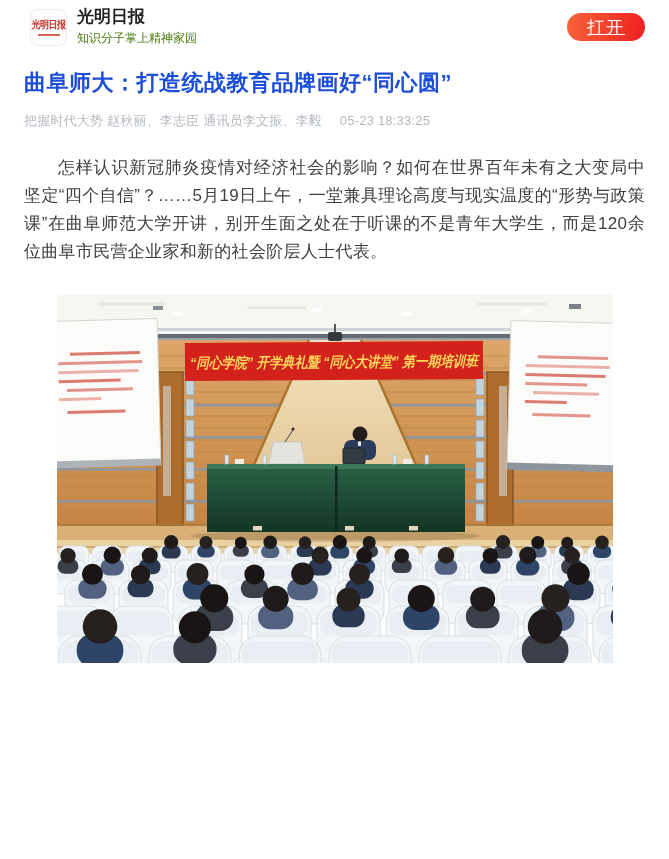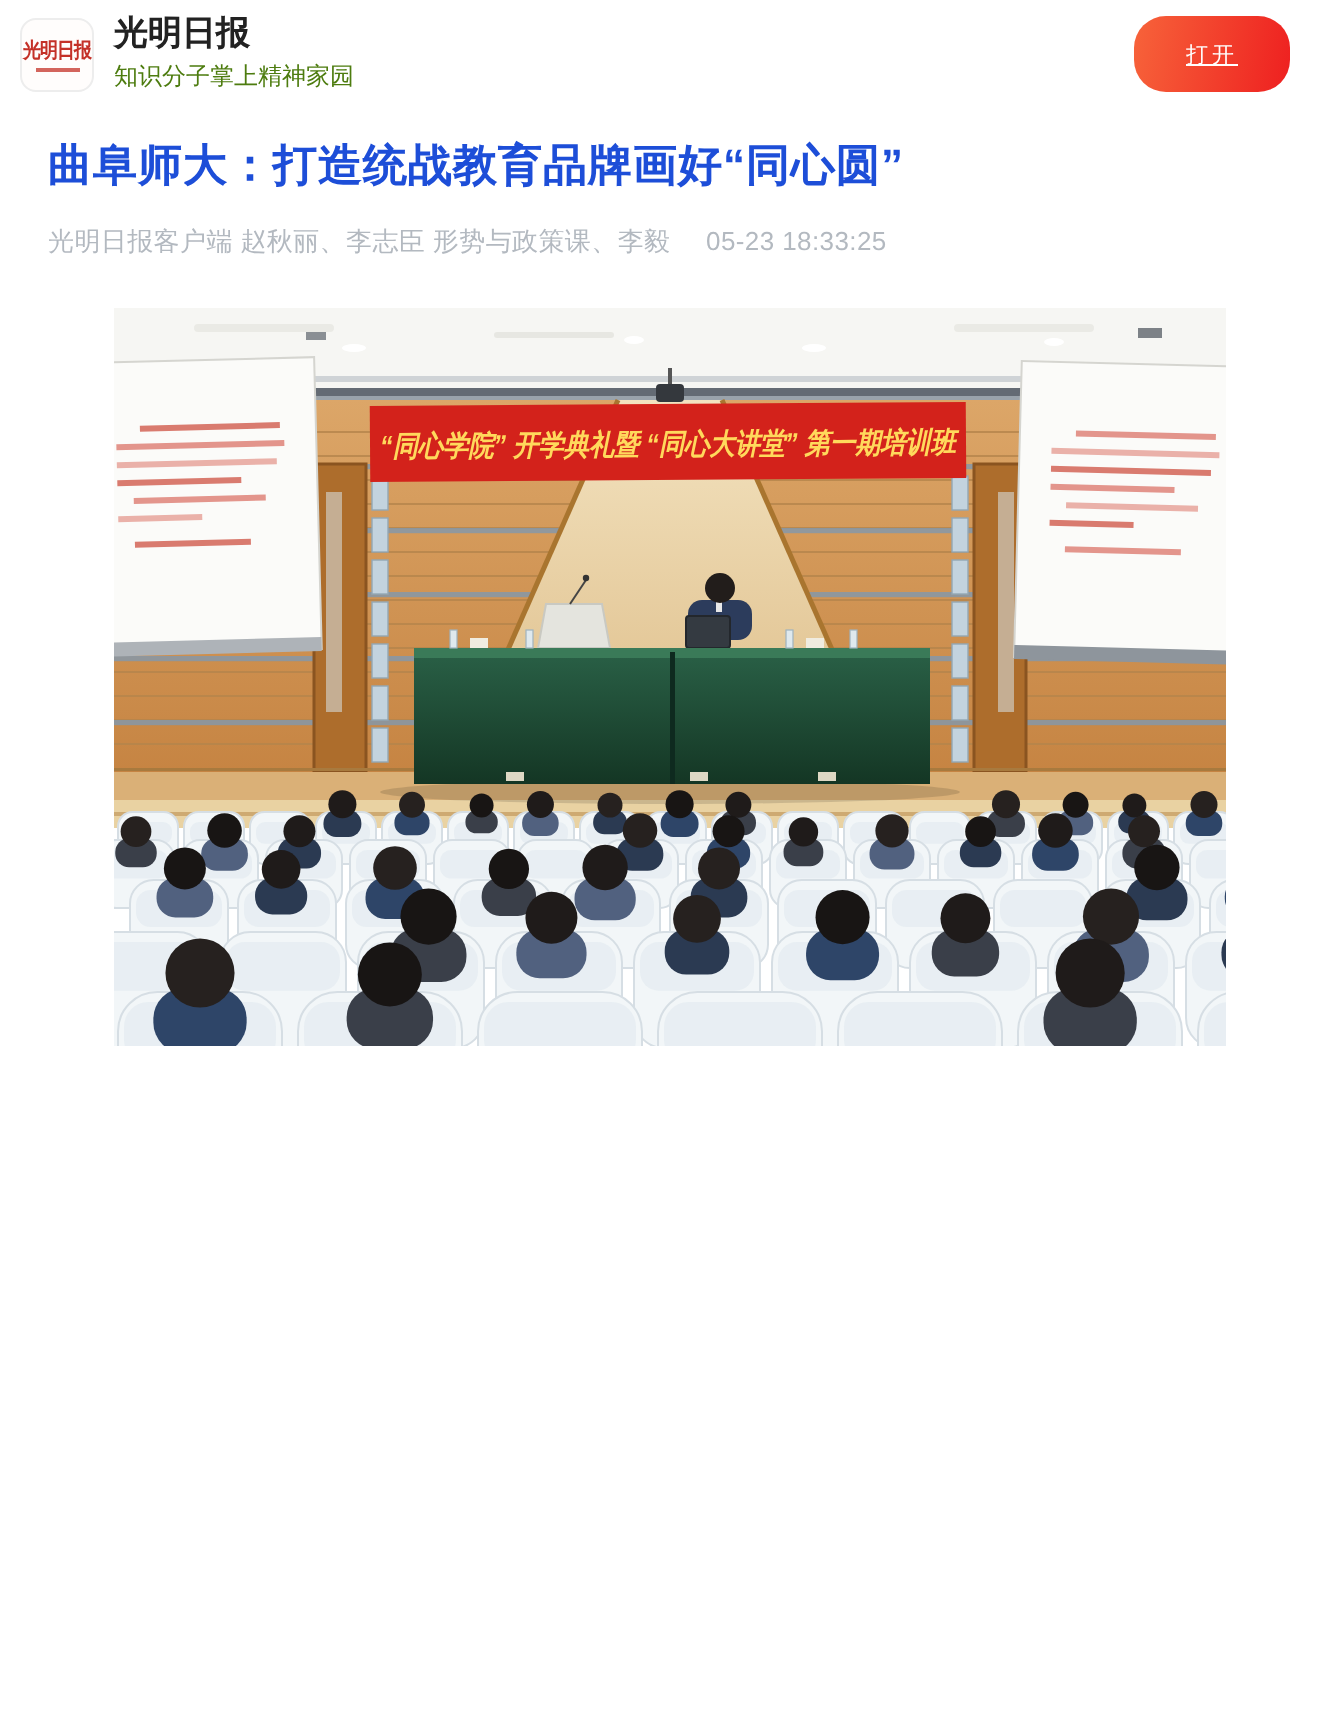--- a/index.html
+++ b/index.html
@@ -1,37 +1,37 @@
 <!DOCTYPE html>
 <html><head>
 <meta charset="utf-8">
 <style>
   html,body{margin:0;padding:0;}
   body{
     width:669px;height:859px;background:#ffffff;position:relative;overflow:hidden;
     font-family:"Liberation Sans","DejaVu Sans",sans-serif;
   }
   
-  .header{display:flex;align-items:center;padding:6px 24px 0 10px;height:42px;}
+  .header{display:flex;align-items:center;padding:6px 24px 0 30px;height:42px;}
   .logo{
     width:37px;height:37px;border:1px solid #ededed;border-radius:8px;background:#fffdfc;
     display:flex;flex-direction:column;align-items:center;justify-content:center;box-sizing:border-box;
   }
   .logo-text{
     color:#c43128;font-family:"Liberation Serif","DejaVu Serif",serif;
     font-weight:bold;font-size:9px;white-space:nowrap;transform:scaleY(1.15);letter-spacing:-0.5px;
   }
   .logo-bar{width:22px;height:2px;background:#c43128;margin-top:2px;opacity:.75;}
   .titles{margin-left:10px;display:flex;flex-direction:column;}
   .app-name{font-size:17px;font-weight:bold;color:#222;line-height:19px;}
   .tagline{font-size:12px;color:#4d7c0f;margin-top:4px;}
   .open-btn{
-    margin-left:auto;width:78px;height:38px;border:none;border-radius:16px;
+    margin-left:auto;width:78px;height:28px;border:none;border-radius:16px;
     background:linear-gradient(100deg,#f7633a 0%,#ee2020 100%);
-    color:#fff;font-size:11px;letter-spacing:2px;cursor:pointer;
+    color:#fff;font-size:17px;letter-spacing:2px;cursor:pointer;
     font-family:"Liberation Sans",sans-serif;
     text-decoration:underline;
   }
   
   .article-title{
     margin:20px 24px 0 24px;font-size:22px;line-height:30px;font-weight:bold;
     color:#1d4ed8;letter-spacing:0.5px;
   }
   .byline{margin:14px 24px 0 24px;font-size:13px;color:#b3b9c0;letter-spacing:0.2px;}
   .byline .ts{margin-left:14px;text-align:center;}
@@ -54,25 +54,26 @@
   <div class="titles">
     <span class="app-name">光明日报</span>
     <span class="tagline">知识分子掌上精神家园</span>
   </div>
   <button class="open-btn">打开</button>
 </div>
 
 <h1 class="article-title">曲阜师大：打造统战教育品牌画好“同心圆”</h1>
 
 <div class="byline">
-  <span>光明日报客户端 赵秋丽、李志臣 形势与政策课、李毅</span>
+  <span>把握时代大势 赵秋丽、李志臣 通讯员李文振、李毅</span>
   <span class="ts">05-23 18:33:25</span>
 </div>
 
 <div class="content">
+  <p>怎样认识新冠肺炎疫情对经济社会的影响？如何在世界百年未有之大变局中坚定“四个自信”？……5月19日上午，一堂兼具理论高度与现实温度的“形势与政策课”在曲阜师范大学开讲，别开生面之处在于听课的不是青年大学生，而是120余位曲阜市民营企业家和新的社会阶层人士代表。</p>
 </div>
 
 <figure>
 <svg id="scene" viewBox="0 0 556 369" width="556" height="369">
   <defs>
     <linearGradient id="wood" x1="0" y1="0" x2="0" y2="1">
       <stop offset="0" stop-color="#dca668"></stop>
           <stop offset="1" stop-color="#c4813f"></stop>
     </linearGradient>
     <linearGradient id="fan" x1="0" y1="0" x2="0" y2="1">

